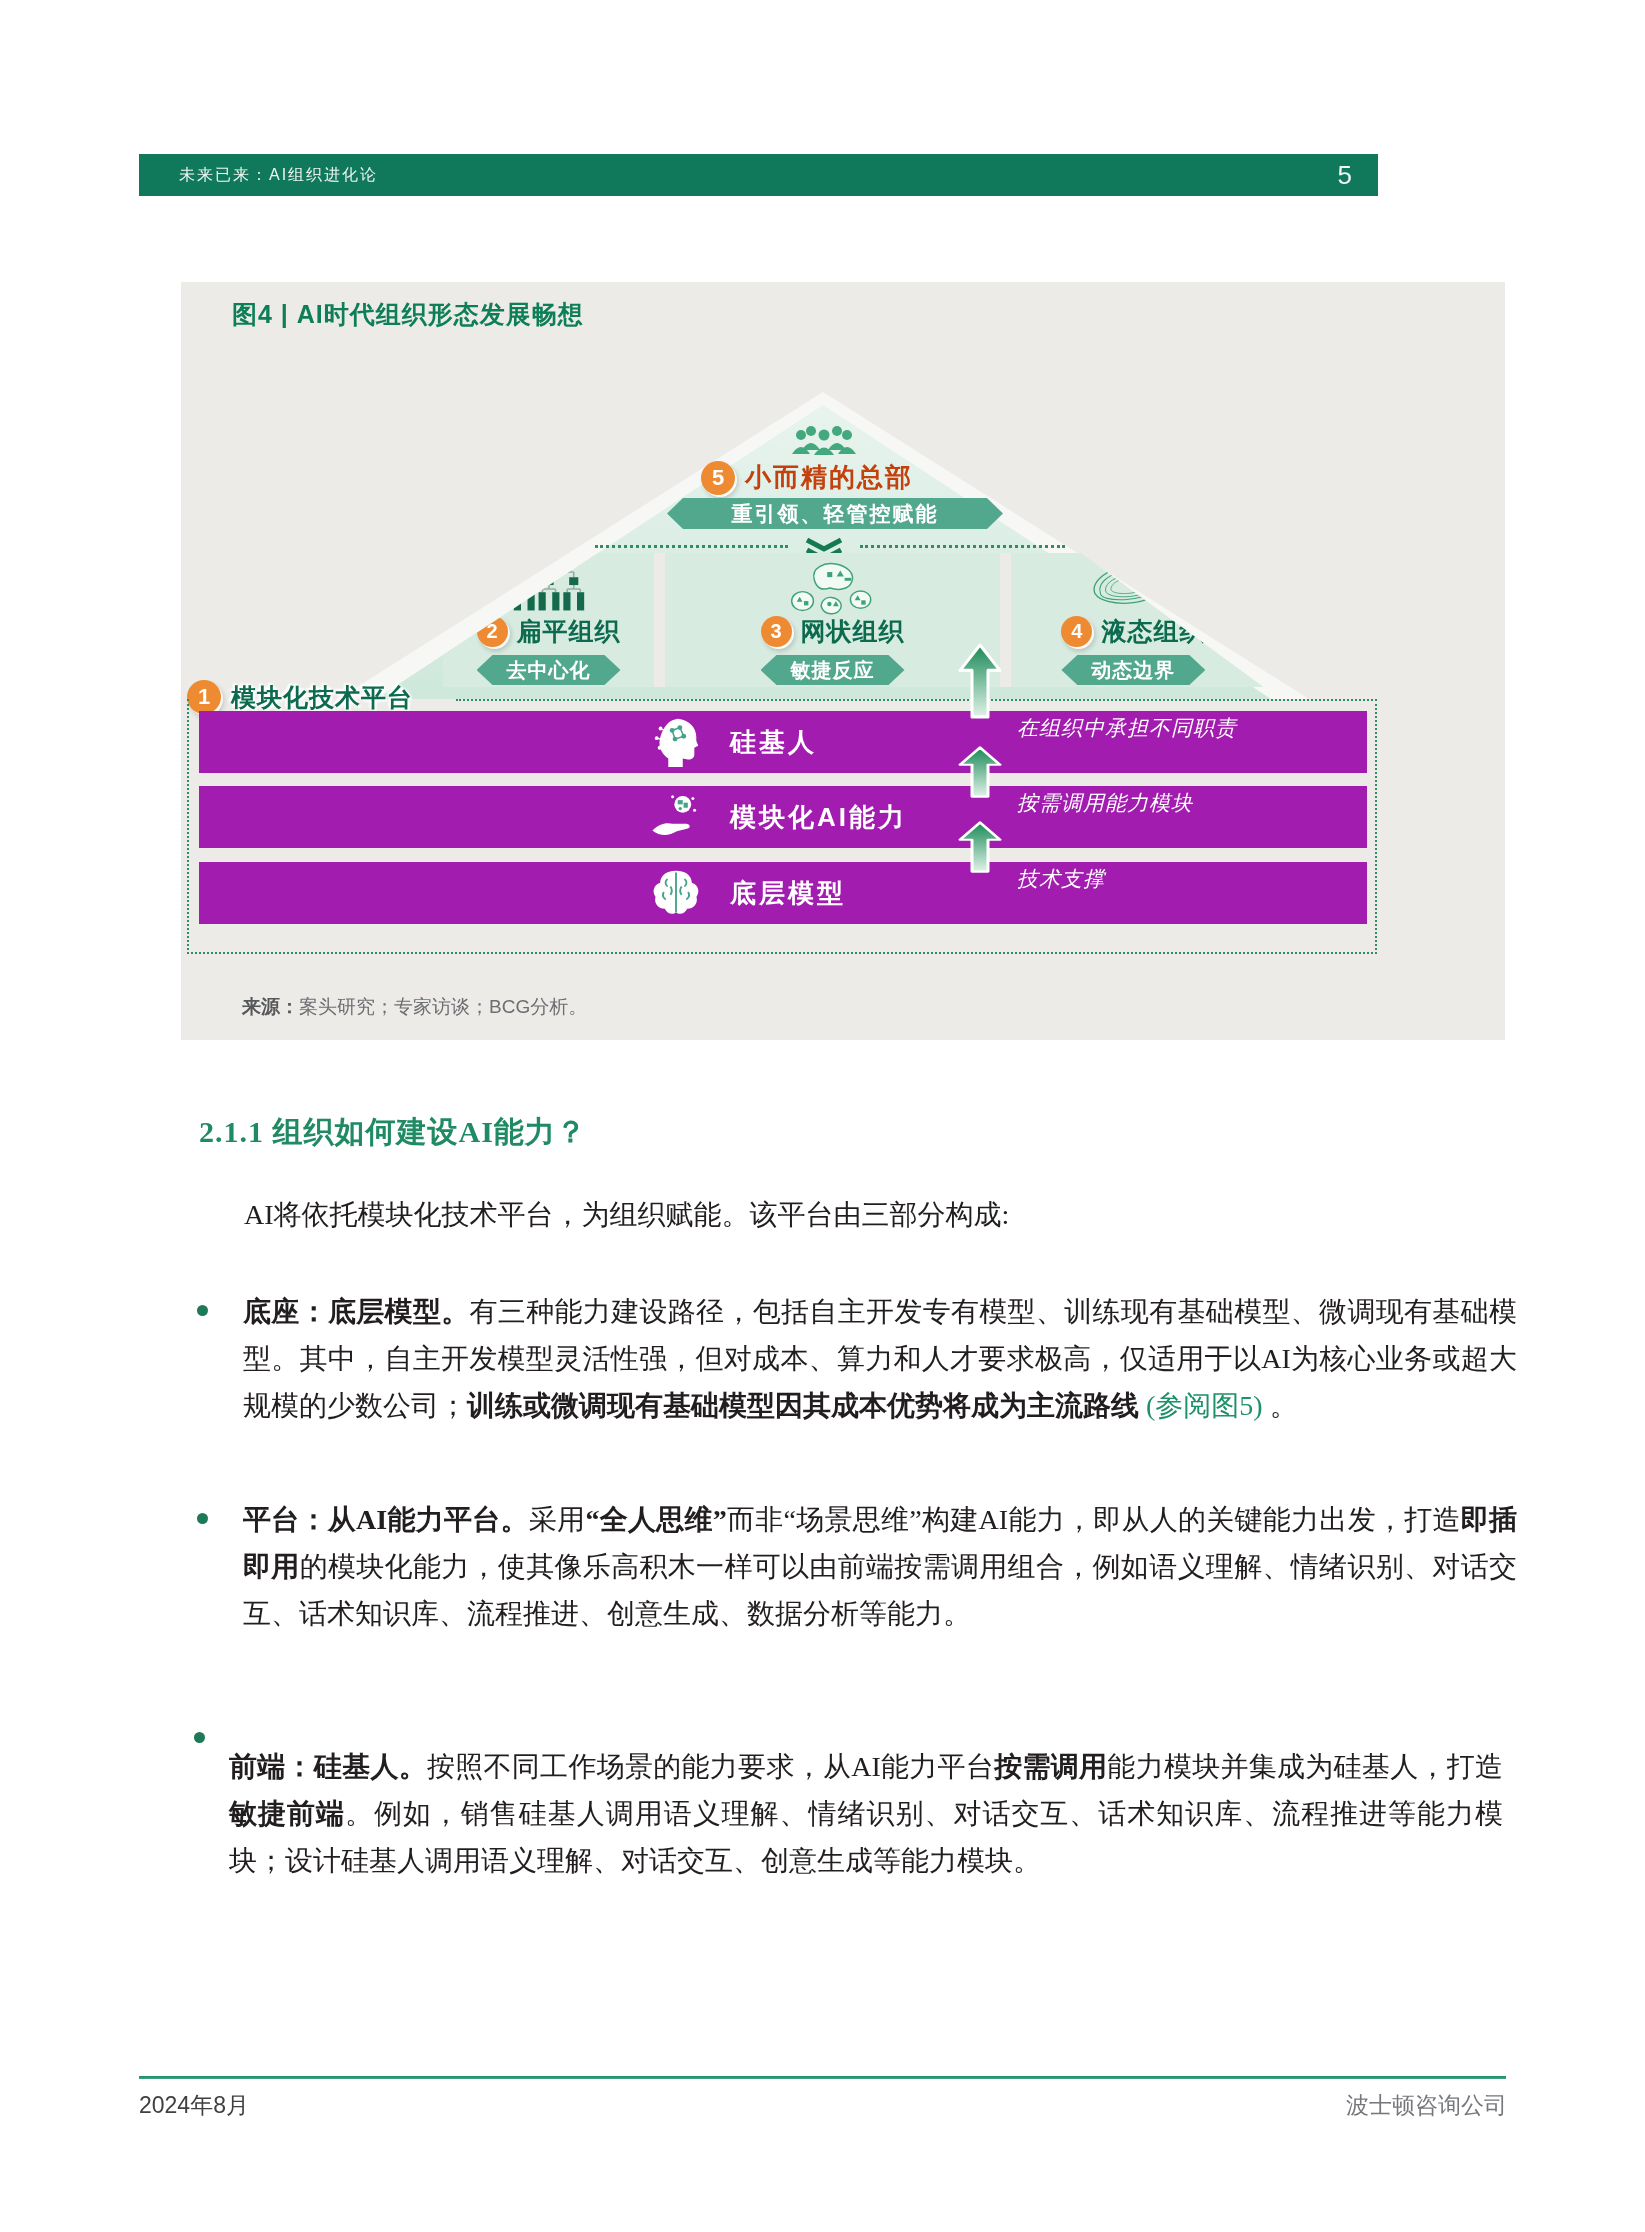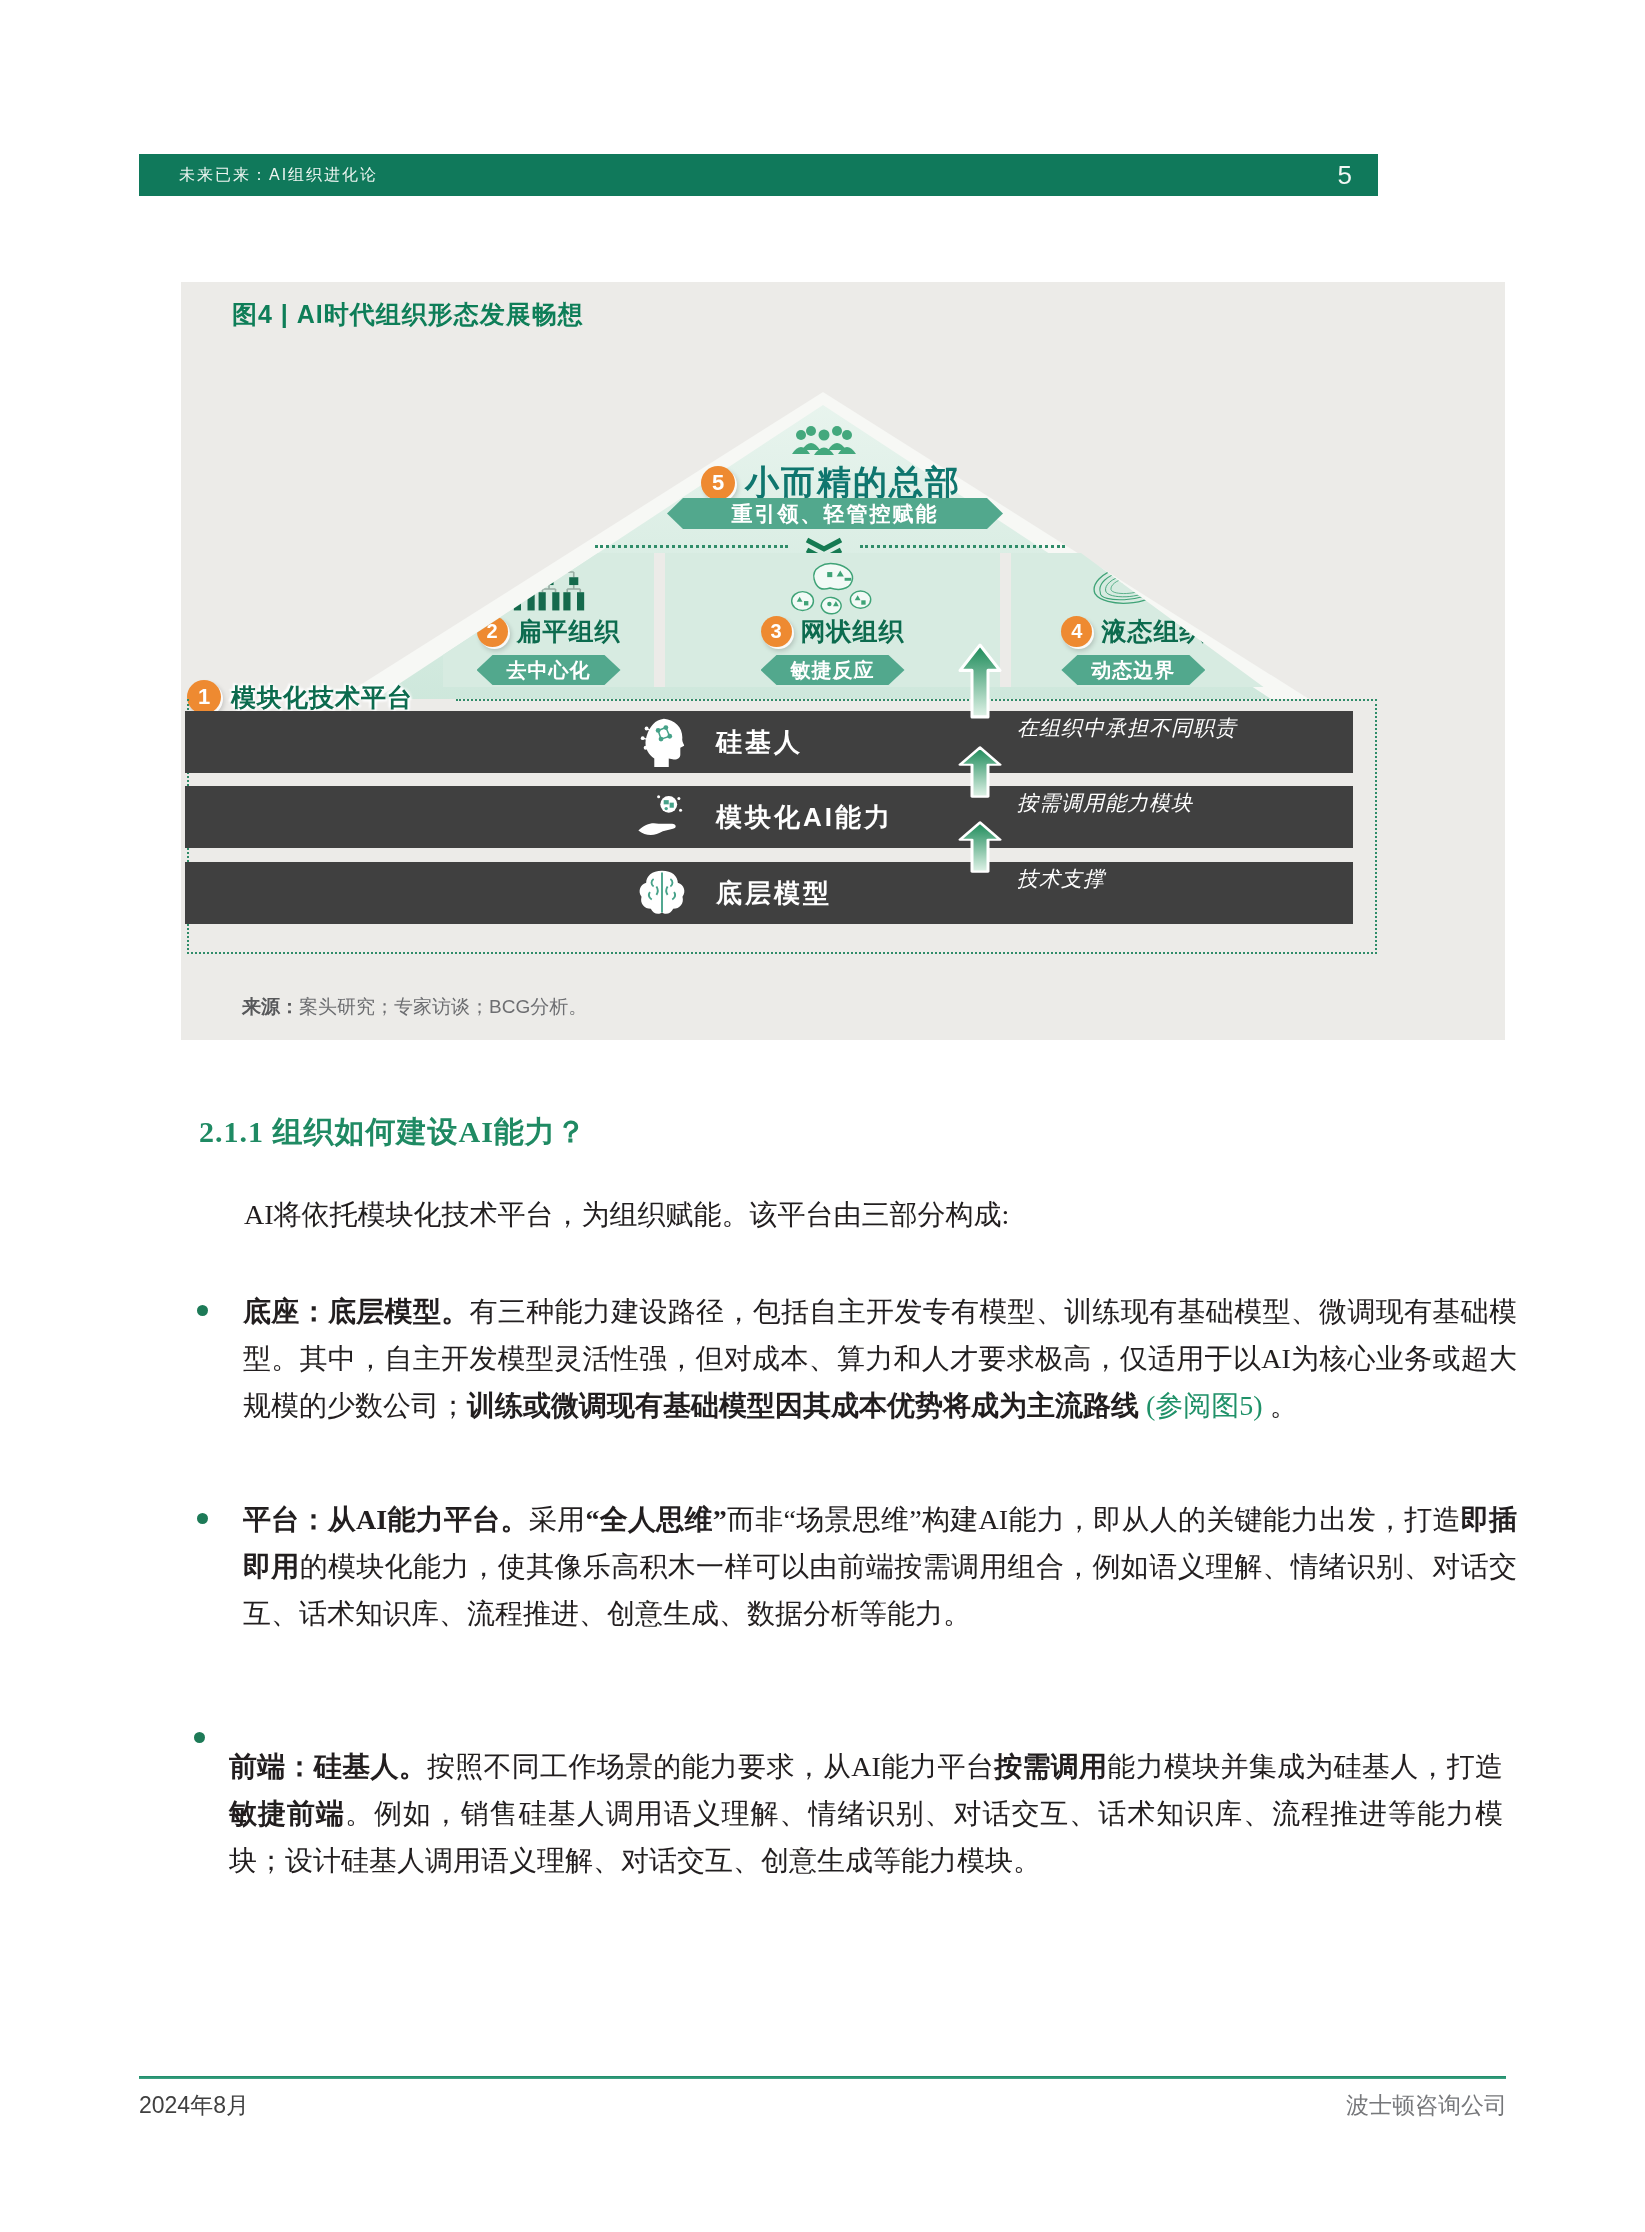--- a/index.html
+++ b/index.html
@@ -28,21 +28,21 @@
     background:linear-gradient(180deg,#EAF5EF 0%,#CDE7DB 100%); }
 
   .badge { background:#EE8A31; border-radius:50%; color:#fff; font-weight:bold;
     display:flex; align-items:center; justify-content:center;
     box-shadow:2px 2px 0 rgba(255,255,255,0.9), 3px 4px 5px rgba(0,0,0,0.18); }
   .badge-34 { width:34px; height:34px; font-size:22px; }
   .badge-31 { width:31px; height:31px; font-size:20px; }
 
   .hq-people { position:absolute; left:610px; top:142px; width:66px; height:34px; }
   .hq-row { position:absolute; left:520px; top:178px; display:flex; align-items:center; gap:10px; }
-  .hq-label { font-size:34px; font-weight:bold; color:#0f766e; letter-spacing:2px; }
+  .hq-label { font-size:26px; font-weight:bold; color:#c2410c; letter-spacing:2px; }
   .banner { clip-path:polygon(16px 0, calc(100% - 16px) 0, 100% 50%,
             calc(100% - 16px) 100%, 16px 100%, 0 50%);
     background:#52A88D; color:#fff; font-weight:bold; text-align:center; white-space:nowrap; }
   .banner-main { position:absolute; left:486px; top:216px; width:336px; height:31px;
     line-height:31px; font-size:21px; letter-spacing:2px; }
 
   .dotline { border-top:3px dotted #2F8C69; height:0; position:absolute; }
   .chev { position:absolute; left:623px; top:255px; width:40px; height:26px; }
 
   .panel { position:absolute; top:271px; height:134px; background:#D7EBE1; }
@@ -64,21 +64,21 @@
   .p-banner-4 { left:46%; }
 
   .plat-row { position:absolute; left:6px; top:398px; display:flex; align-items:center; gap:10px; }
   .plat-label { font-size:25px; font-weight:bold; color:#0C6B4E; letter-spacing:1px;
     text-shadow:0 0 4px #fff,0 0 4px #fff,2px 2px 2px #fff,-2px -2px 2px #fff; }
   .plat-box { position:absolute; left:6px; top:417px; width:1190px; height:255px;
     border:2px dotted #2F8C69; border-top:none; }
   .plat-box-top { position:absolute; left:275px; top:417px; width:921px; height:0;
     border-top:2px dotted #2F8C69; }
 
-  .layer-bar { position:absolute; left:4px; width:1168px; height:62px; background:#404040; }
+  .layer-bar { position:absolute; left:18px; width:1168px; height:62px; background:#a21caf; }
   .bar-1 { top:429px; } .bar-2 { top:504px; } .bar-3 { top:580px; }
   .bar-icon { position:absolute; left:450px; top:4px; width:54px; height:54px; }
   .bar-label { position:absolute; left:531px; top:0; line-height:62px; font-size:26px;
     font-weight:bold; color:#fff; letter-spacing:3px; }
   .bar-ann { position:absolute; left:836px; color:#fff; font-style:italic; font-size:21px;
     letter-spacing:1px; }
   .ann-1 { top:432px; } .ann-2 { top:507px; } .ann-3 { top:583px; }
   .up-arrow { position:absolute; left:777px; width:44px; }
   .ua-1 { top:361px; height:76px; } .ua-2 { top:464px; height:52px; } .ua-3 { top:539px; height:52px; }
 

